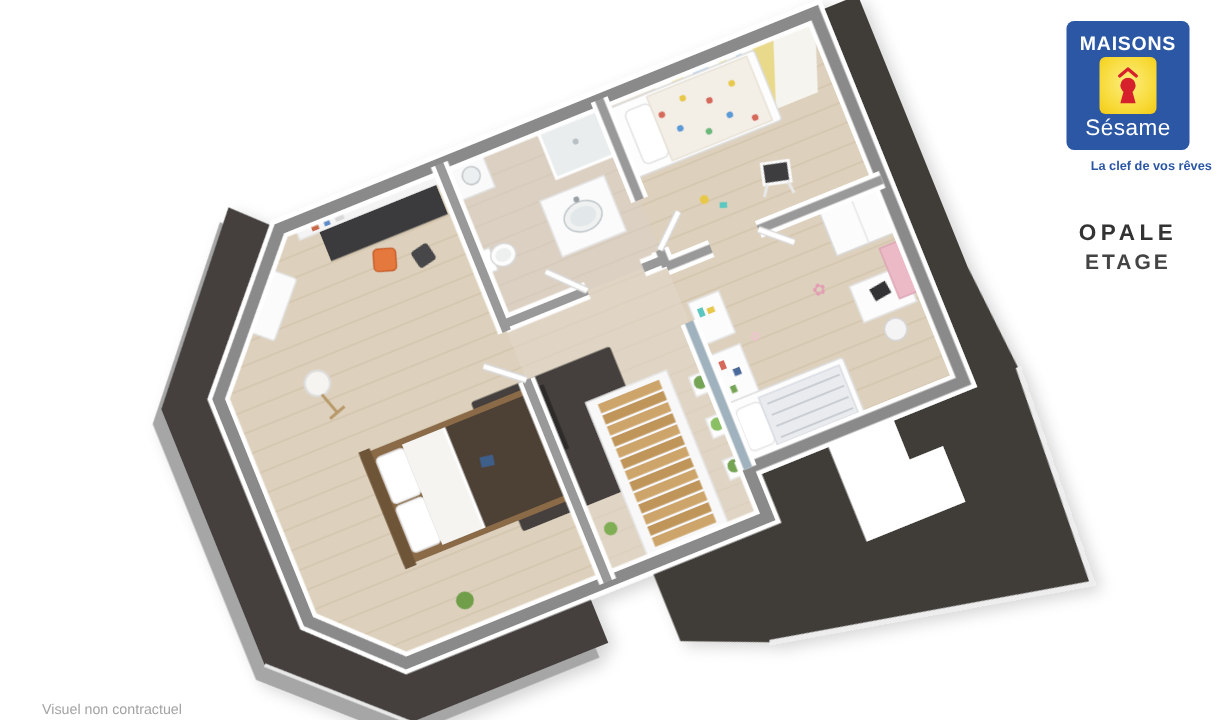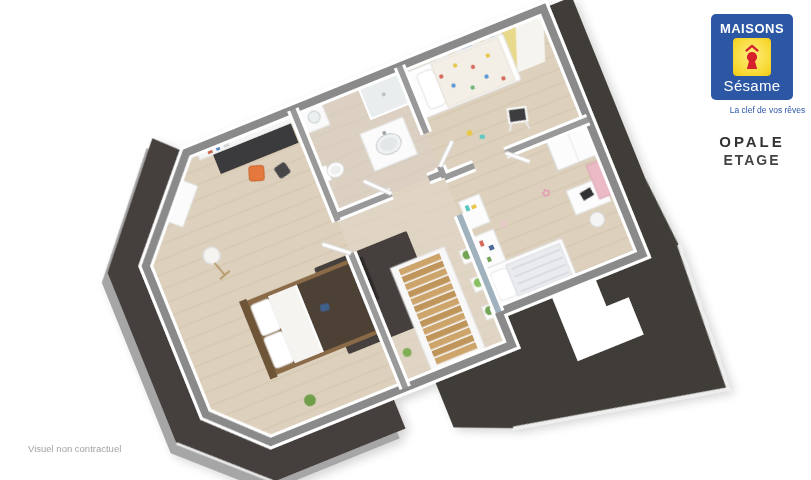--- a/index.html
+++ b/index.html
@@ -9,24 +9,24 @@
   .brand{position:absolute;left:700px;top:14px;width:104px;display:flex;
     flex-direction:column;align-items:center;}
   .logo-sq{width:82px;height:86px;background:#2b57a5;border-radius:5px;
     display:flex;flex-direction:column;align-items:center;justify-content:space-between;
     padding:7px 4px 6px 4px;box-sizing:border-box;}
   .logo-top{color:#fff;font-weight:700;font-size:13px;letter-spacing:.5px;}
   .key-box{width:38px;height:38px;border-radius:4px;
     background:radial-gradient(circle at 50% 45%,#fdee7e 0%,#f7d832 70%,#f2c916 100%);
     display:flex;align-items:center;justify-content:center;}
   .logo-bot{color:#fff;font-weight:400;font-size:15px;letter-spacing:.3px;}
-  .tagline{color:#2b57a5;font-size:8.5px;font-weight:400;margin-top:5px;white-space:nowrap;margin-left:31px;}
-  .plan-name{margin-top:18px;color:#333;font-size:15px;font-weight:800;letter-spacing:3px;}
+  .tagline{color:#2b57a5;font-size:8.5px;font-weight:700;margin-top:5px;white-space:nowrap;margin-left:31px;}
+  .plan-name{margin-top:32px;color:#333;font-size:15px;font-weight:800;letter-spacing:3px;}
   .plan-level{margin-top:2px;color:#444;font-size:14px;font-weight:700;letter-spacing:2px;}
-  .disclaimer{position:absolute;left:28px;top:443px;color:#a3a3a3;font-size:9.5px;}
+  .disclaimer{position:absolute;left:28px;top:468px;color:#a3a3a3;font-size:9.5px;}
 </style>
 </head>
 <body>
 
 <div class="stage">
 
 <svg class="plan-svg" width="811" height="480" viewBox="0 0 811 480">
   <defs>
     <clipPath id="floorclip">
       <path d="M-170 -150H215V115H60V150H-200L-250 100V-60Z"></path>

